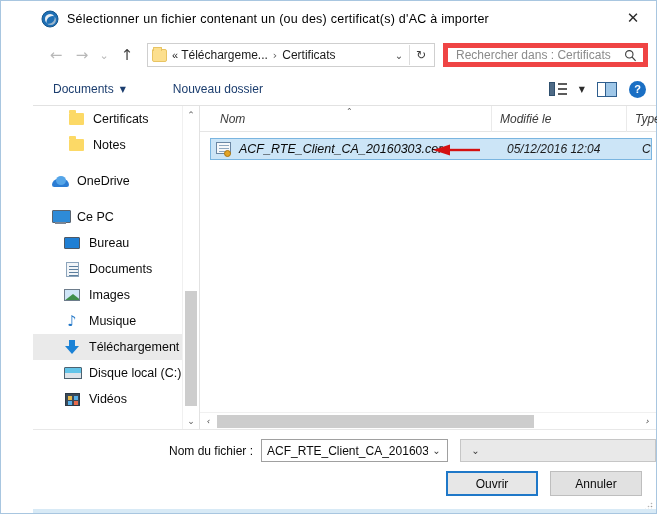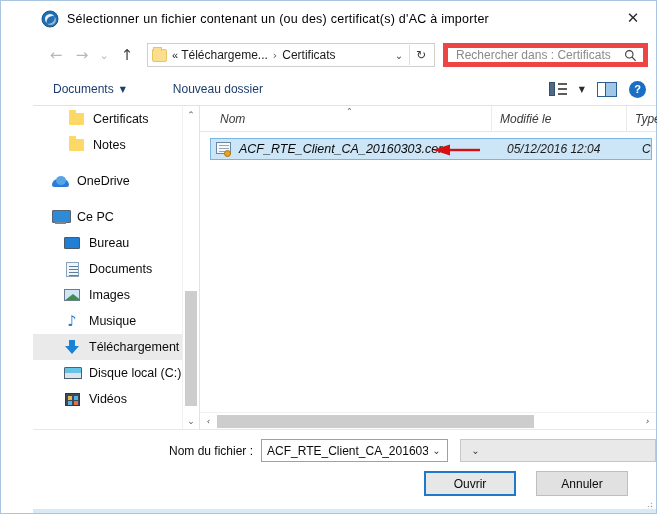--- a/index.html
+++ b/index.html
@@ -654,24 +654,24 @@
   .ft-combo .val {
     flex: 1 1 auto;
     font-size: 12px;
     color: #0b0b0b;
     white-space: nowrap;
     overflow: hidden;
   }
 
   .btn-row {
     position: absolute;
-    right: 28px;
+    right: 14px;
     top: 41px;
     display: flex;
-    gap: 20px;
+    gap: 12px;
   }
   .dlg-btn {
     width: 92px;
     height: 25px;
     display: flex;
     align-items: center;
     justify-content: center;
     font-size: 12px;
     color: #0b0b0b;
     background: #e1e1e1;

